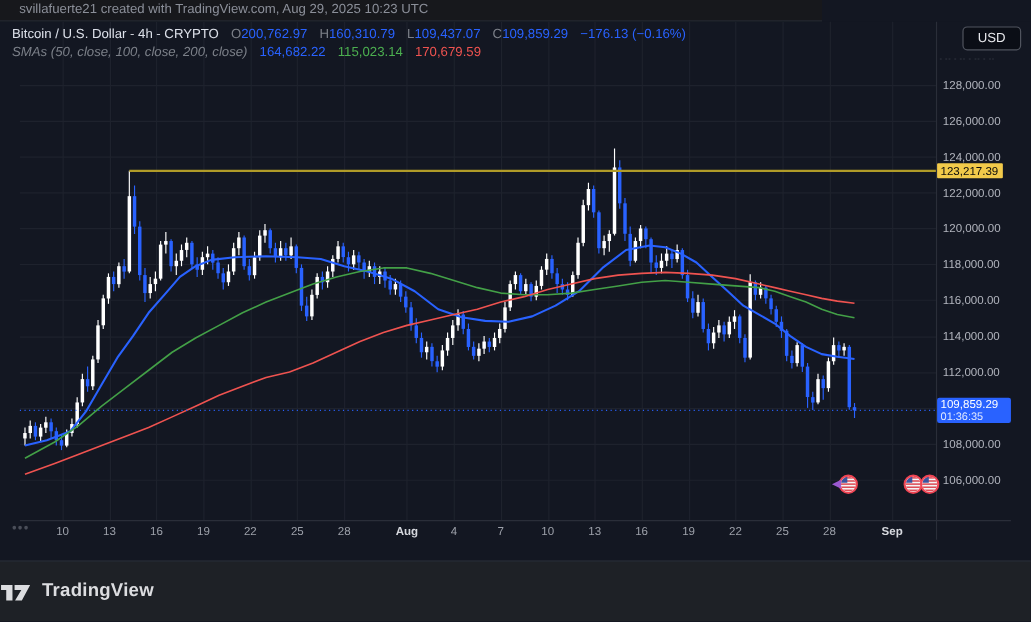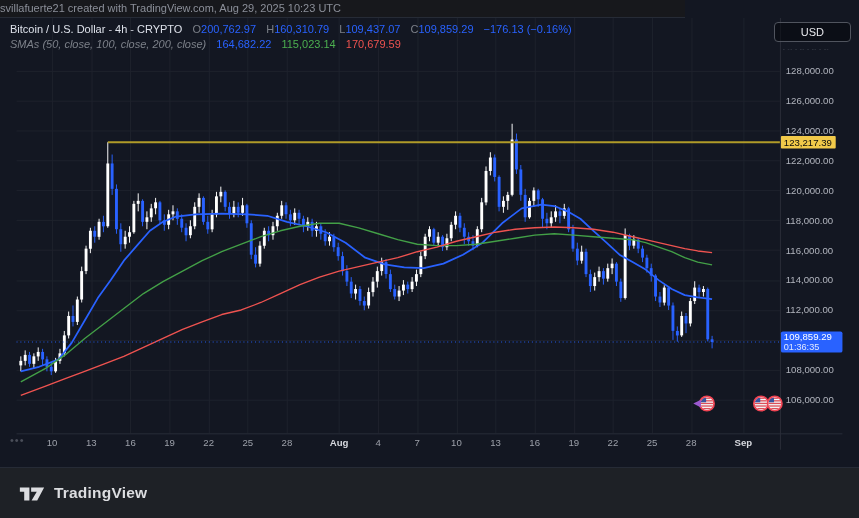--- a/index.html
+++ b/index.html
@@ -1,38 +1,38 @@
 <!DOCTYPE html>
 <html><head>
 <meta charset="utf-8">
 <style>
   html,body{margin:0;padding:0;background:#131722;}
   body{width:859px;height:518px;position:relative;overflow:hidden;font-family:"Liberation Sans",sans-serif;}
   .topbar{position:absolute;top:0;left:0;width:685px;height:18px;background:#17181c;box-sizing:border-box;
-          border-bottom:1px solid #262b36;color:#8b8f99;font-size:11px;line-height:17px;padding-left:0;}
+          border-bottom:1px solid #262b36;color:#8b8f99;font-size:11px;line-height:17px;padding-left:16px;}
   .chart{position:absolute;top:18px;left:0;width:859px;height:449px;background:#131722;}
   .chart svg{position:absolute;top:0;left:0;}
   .legend{position:absolute;top:4px;left:10px;font-size:11px;line-height:15px;white-space:nowrap;z-index:5;}
   .legend .row{display:block;}
   .legend .sym{color:#dde1ea;font-weight:400;}
   .legend .sep{color:#c9ccd4;margin:0 3px;}
   .legend .white{color:#dde1ea;}
   .legend .k{color:#7c8089;margin-left:7px;}
   .legend .v{color:#2962ff;}
   .legend .v.green{color:#4caf50;}
   .legend .v.red{color:#ef5350;}
   .legend .chg{color:#2962ff;margin-left:7px;text-align:center;}
   .legend .smalabel{color:#7c8089;font-style:italic;}
   .legend .smaval{margin-left:7px;}
   .usd-btn{position:absolute;top:4px;right:8px;z-index:5;background:rgba(6,8,12,.55);border:1px solid #50545e;
-           border-radius:4px;color:#e8e9ed;font-size:11px;padding:2px 26px;line-height:14px;cursor:pointer;
+           border-radius:4px;color:#e8e9ed;font-size:11px;padding:2px 12px;line-height:14px;cursor:pointer;
            font-family:"Liberation Sans",sans-serif;}
   .dots{position:absolute;left:10px;top:416px;color:#4a4e59;font-size:11px;letter-spacing:1px;z-index:4;}
   .footer{position:absolute;left:0;top:467px;width:859px;height:51px;background:#1e2126;border-top:1px solid #262b36;
-          display:flex;align-items:center;box-sizing:border-box;padding-left:19px;}
+          display:flex;align-items:center;box-sizing:border-box;}
   .footer .brand{color:#dcdde0;font-size:15.5px;font-weight:700;margin-left:9px;letter-spacing:.2px;}
   .footer svg{display:block;}
 </style>
 </head>
 <body>
 
 <div class="topbar">
   <span>svillafuerte21 created with TradingView.com, Aug 29, 2025 10:23 UTC</span>
 </div>
 

